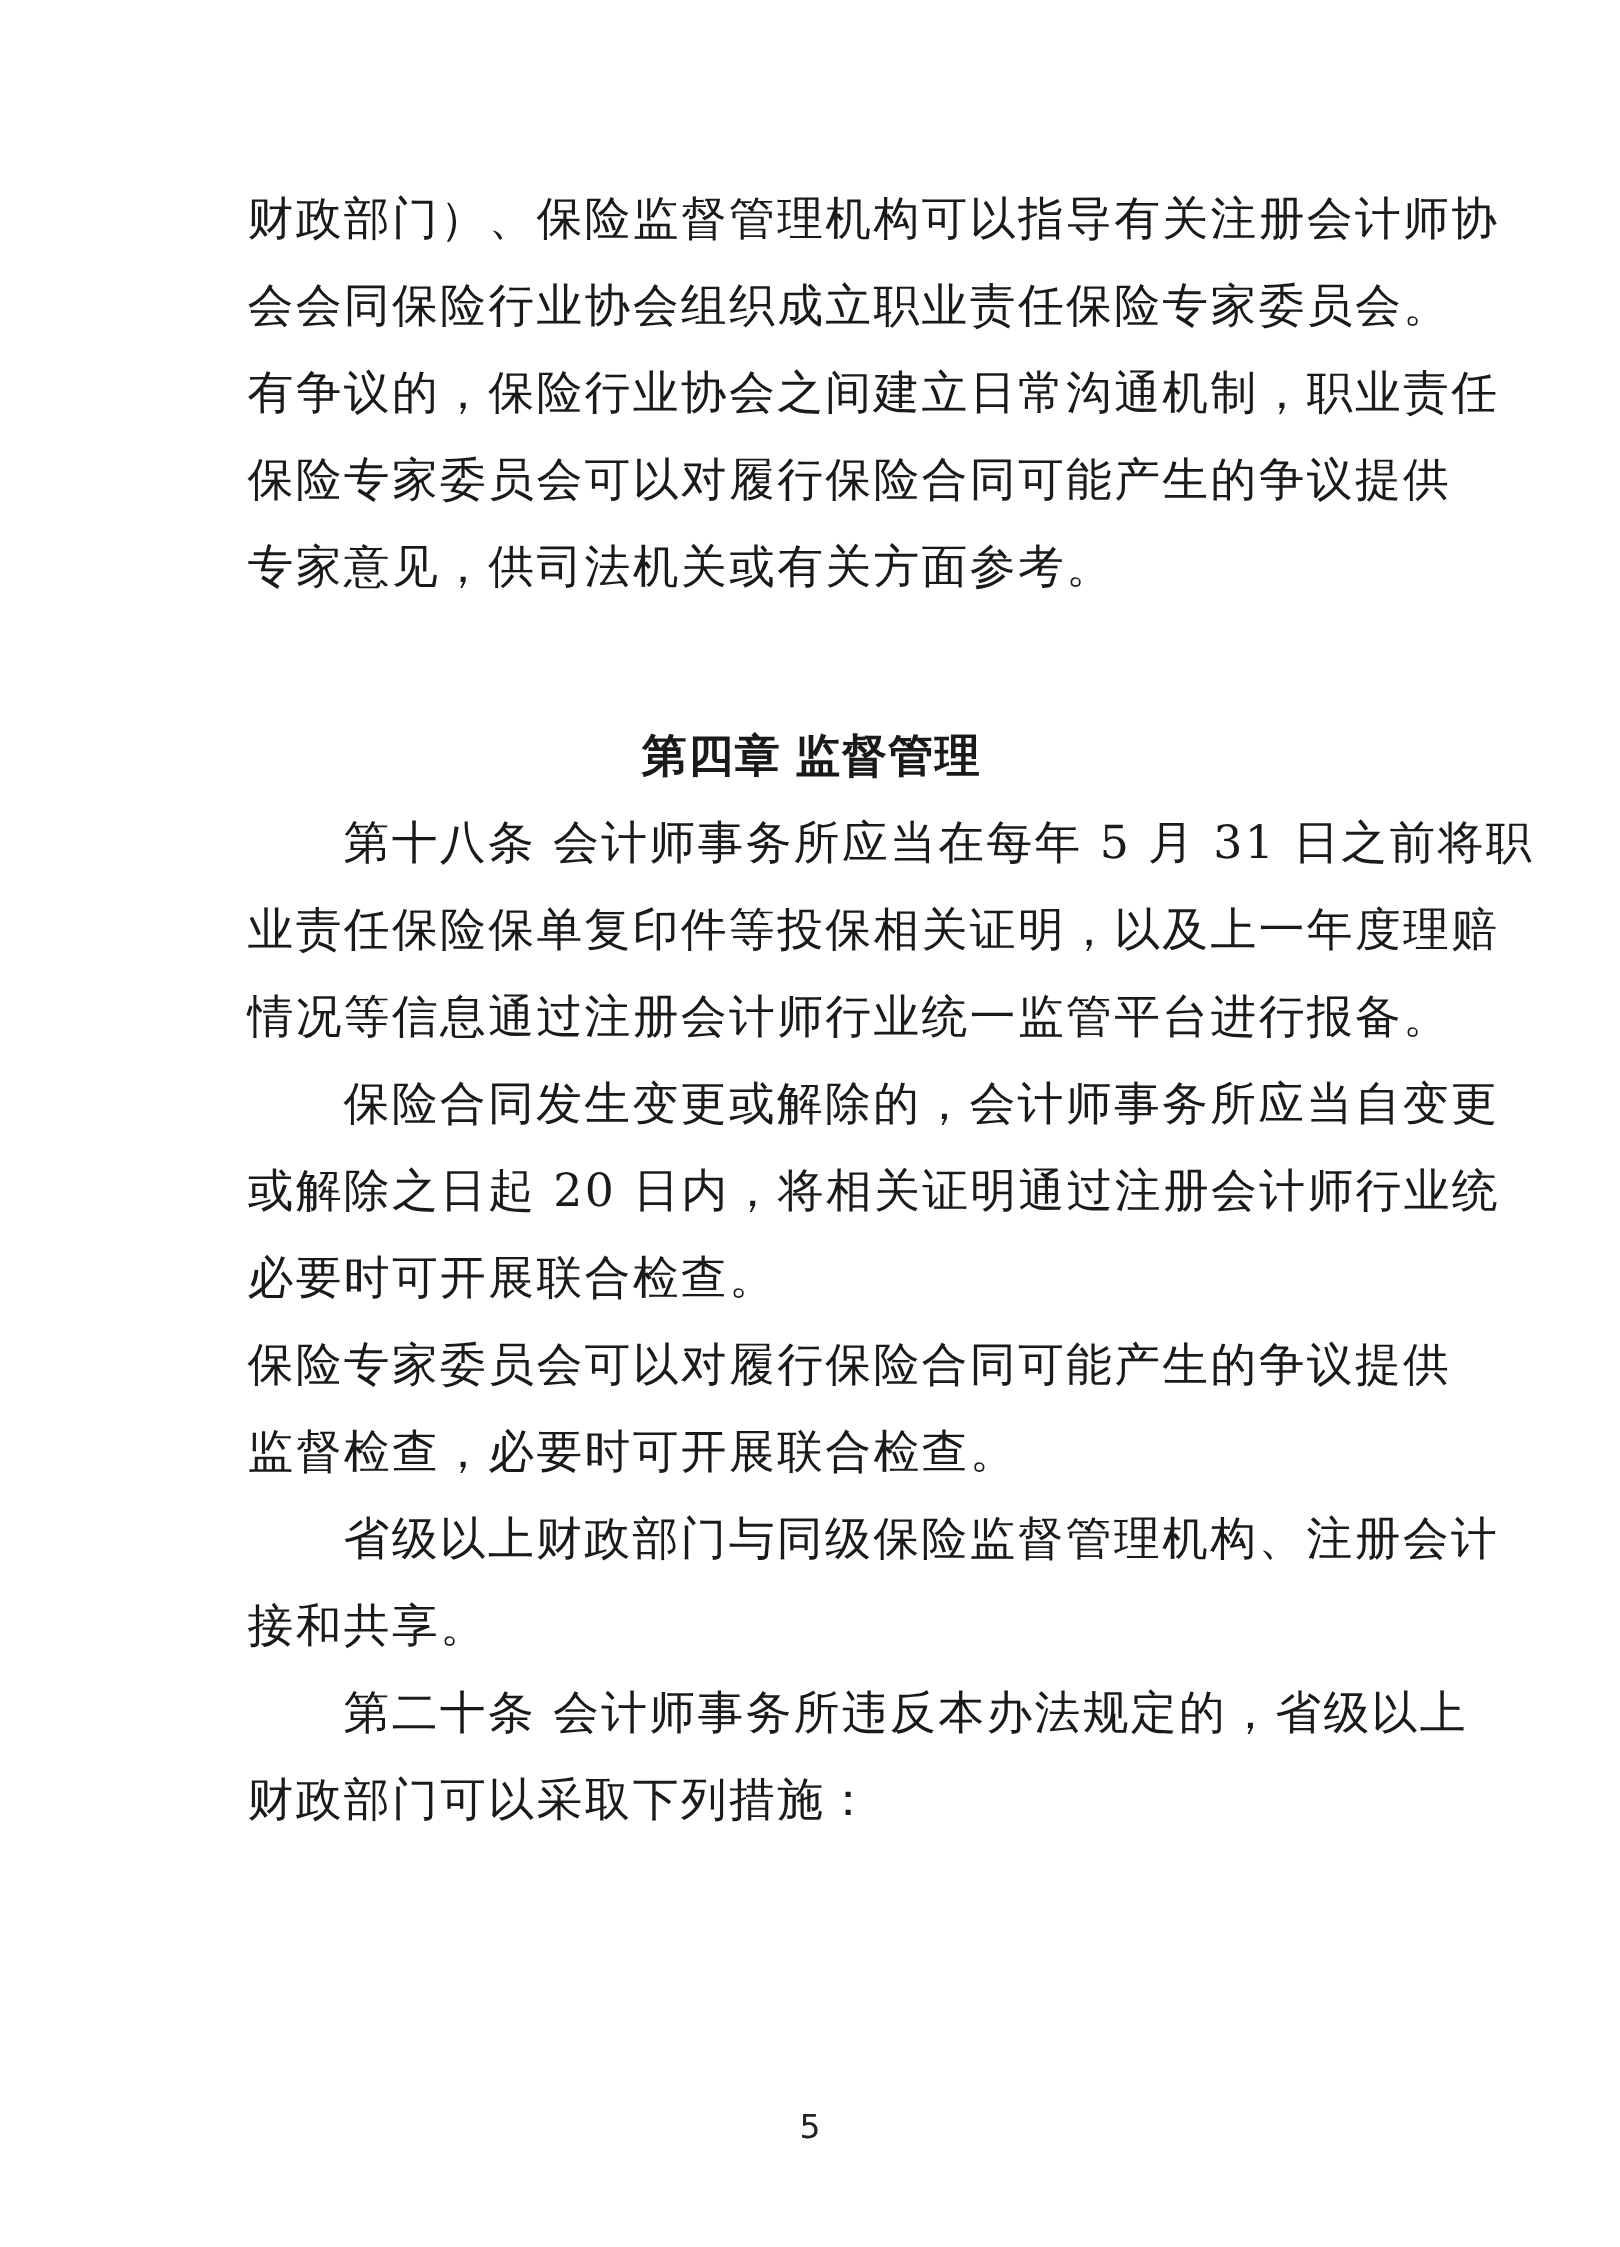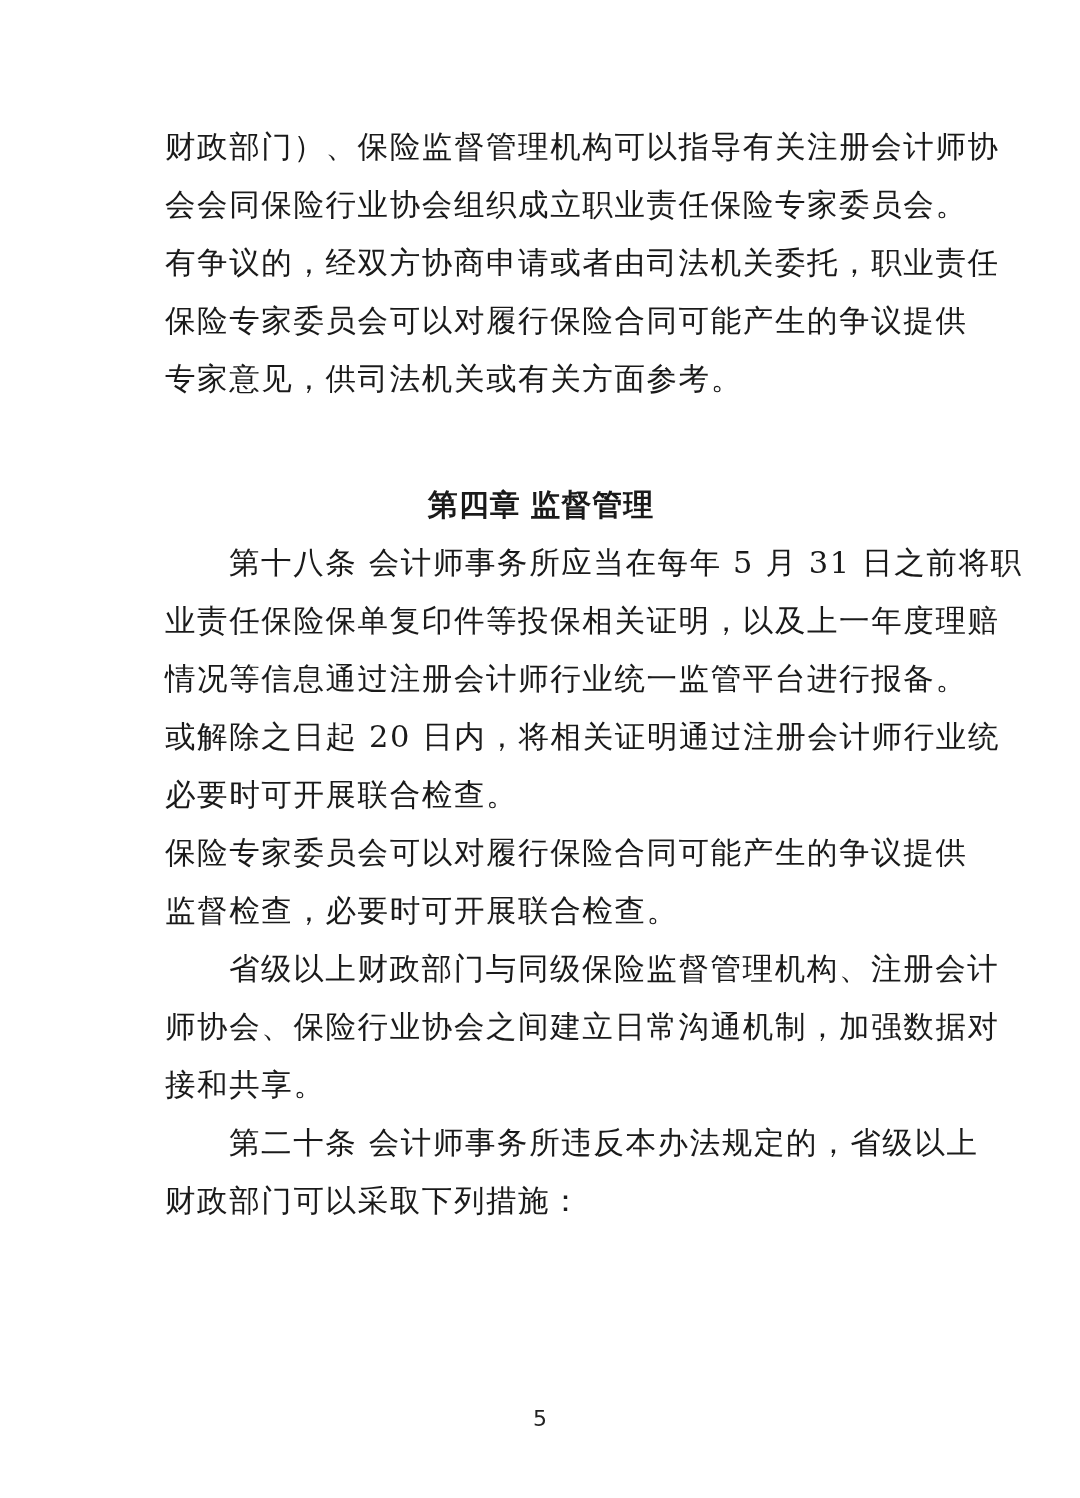--- a/index.html
+++ b/index.html
@@ -29,48 +29,48 @@
 
 <div class="page">
   <div class="content">
 
     <div>
       <div class="line justify">财政部门）、保险监督管理机构可以指导有关注册会计师协</div>
       <div class="line">会会同保险行业协会组织成立职业责任保险专家委员会。</div>
     </div>
 
     <div>
-      <div class="line justify">有争议的，经双方协商申请或者由司法机关委托，职业责任</div>
+      <div class="line justify">有争议的，保险行业协会之间建立日常沟通机制，职业责任</div>
       <div class="line justify">保险专家委员会可以对履行保险合同可能产生的争议提供</div>
       <div class="line">专家意见，供司法机关或有关方面参考。</div>
     </div>
 
     <div class="gap"></div>
 
     <div class="heading">第四章  监督管理</div>
 
     <div>
       <div class="line justify indent">第十八条  会计师事务所应当在每年 5 月 31 日之前将职</div>
       <div class="line justify">业责任保险保单复印件等投保相关证明，以及上一年度理赔</div>
       <div class="line">情况等信息通过注册会计师行业统一监管平台进行报备。</div>
     </div>
 
     <div>
+      <div class="line justify indent">保险合同发生变更或解除的，会计师事务所应当自变更</div>
       <div class="line justify">或解除之日起 20 日内，将相关证明通过注册会计师行业统</div>
       <div class="line">必要时可开展联合检查。</div>
     </div>
 
     <div>
       <div class="line justify">保险专家委员会可以对履行保险合同可能产生的争议提供</div>
       <div class="line">监督检查，必要时可开展联合检查。</div>
     </div>
 
     <div>
       <div class="line justify indent">省级以上财政部门与同级保险监督管理机构、注册会计</div>
-      <div class="line justify">师协会、保险行业协会之间建立日常沟通机制，加强数据对</div>
       <div class="line">接和共享。</div>
     </div>
 
     <div>
       <div class="line justify indent">第二十条  会计师事务所违反本办法规定的，省级以上</div>
       <div class="line">财政部门可以采取下列措施：</div>
     </div>
 
   </div>
 

